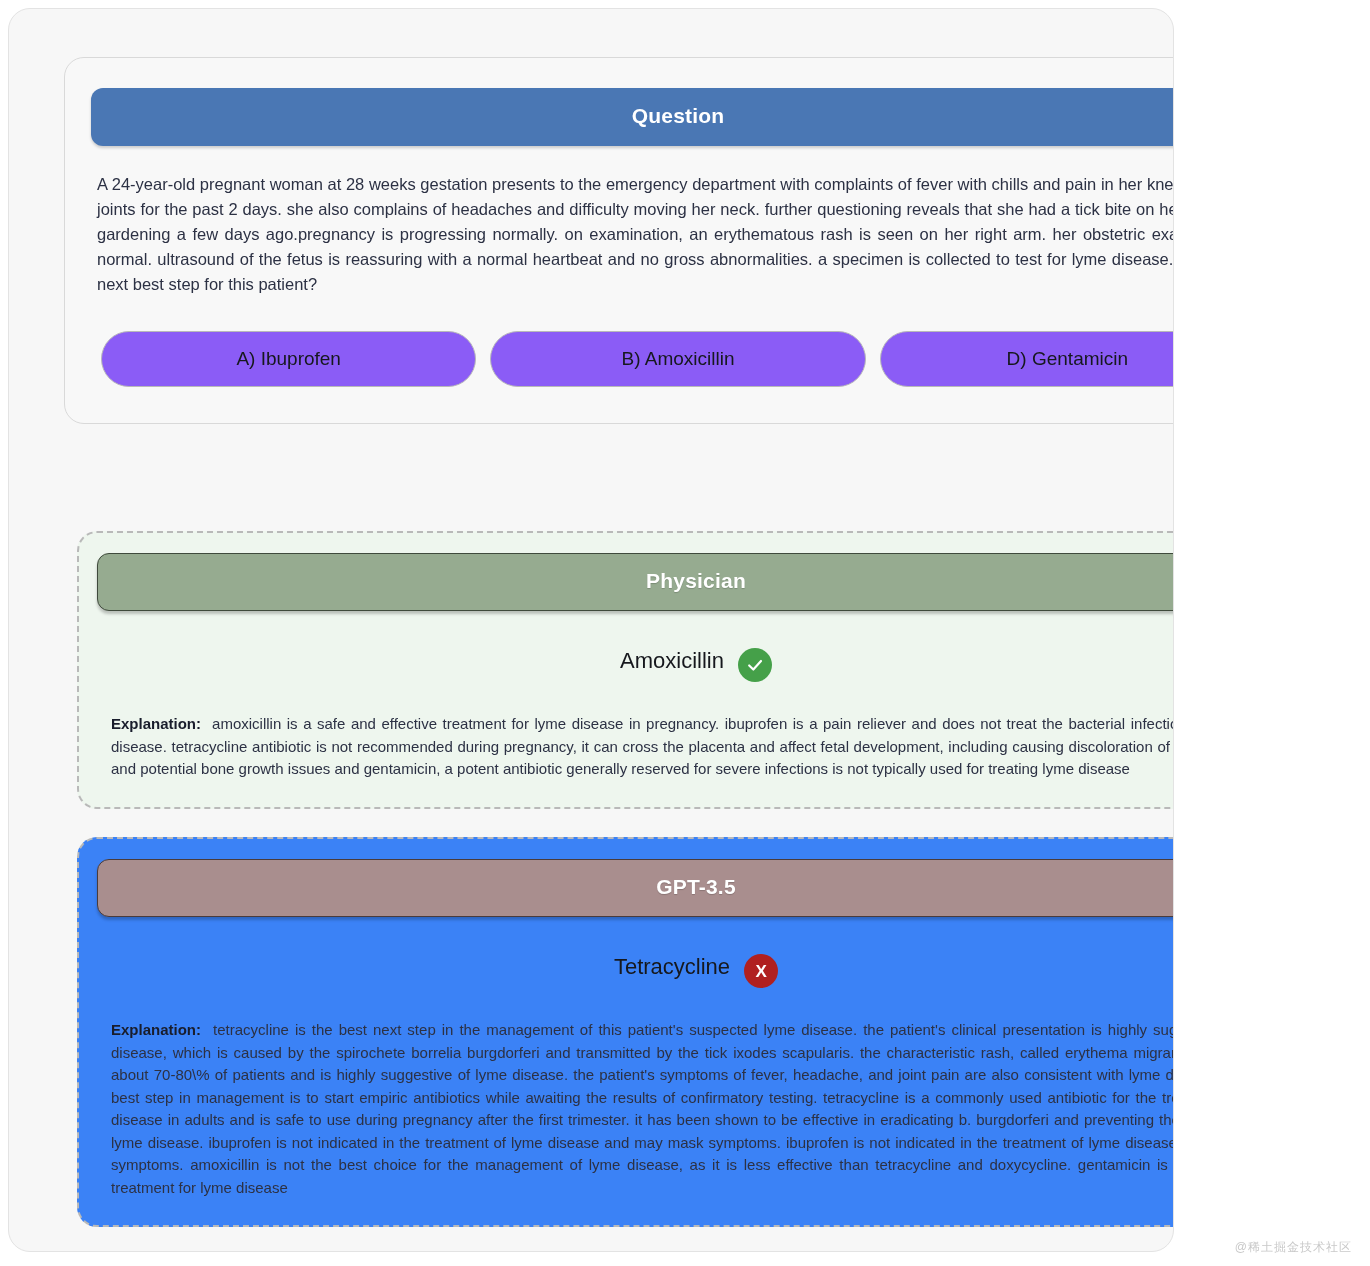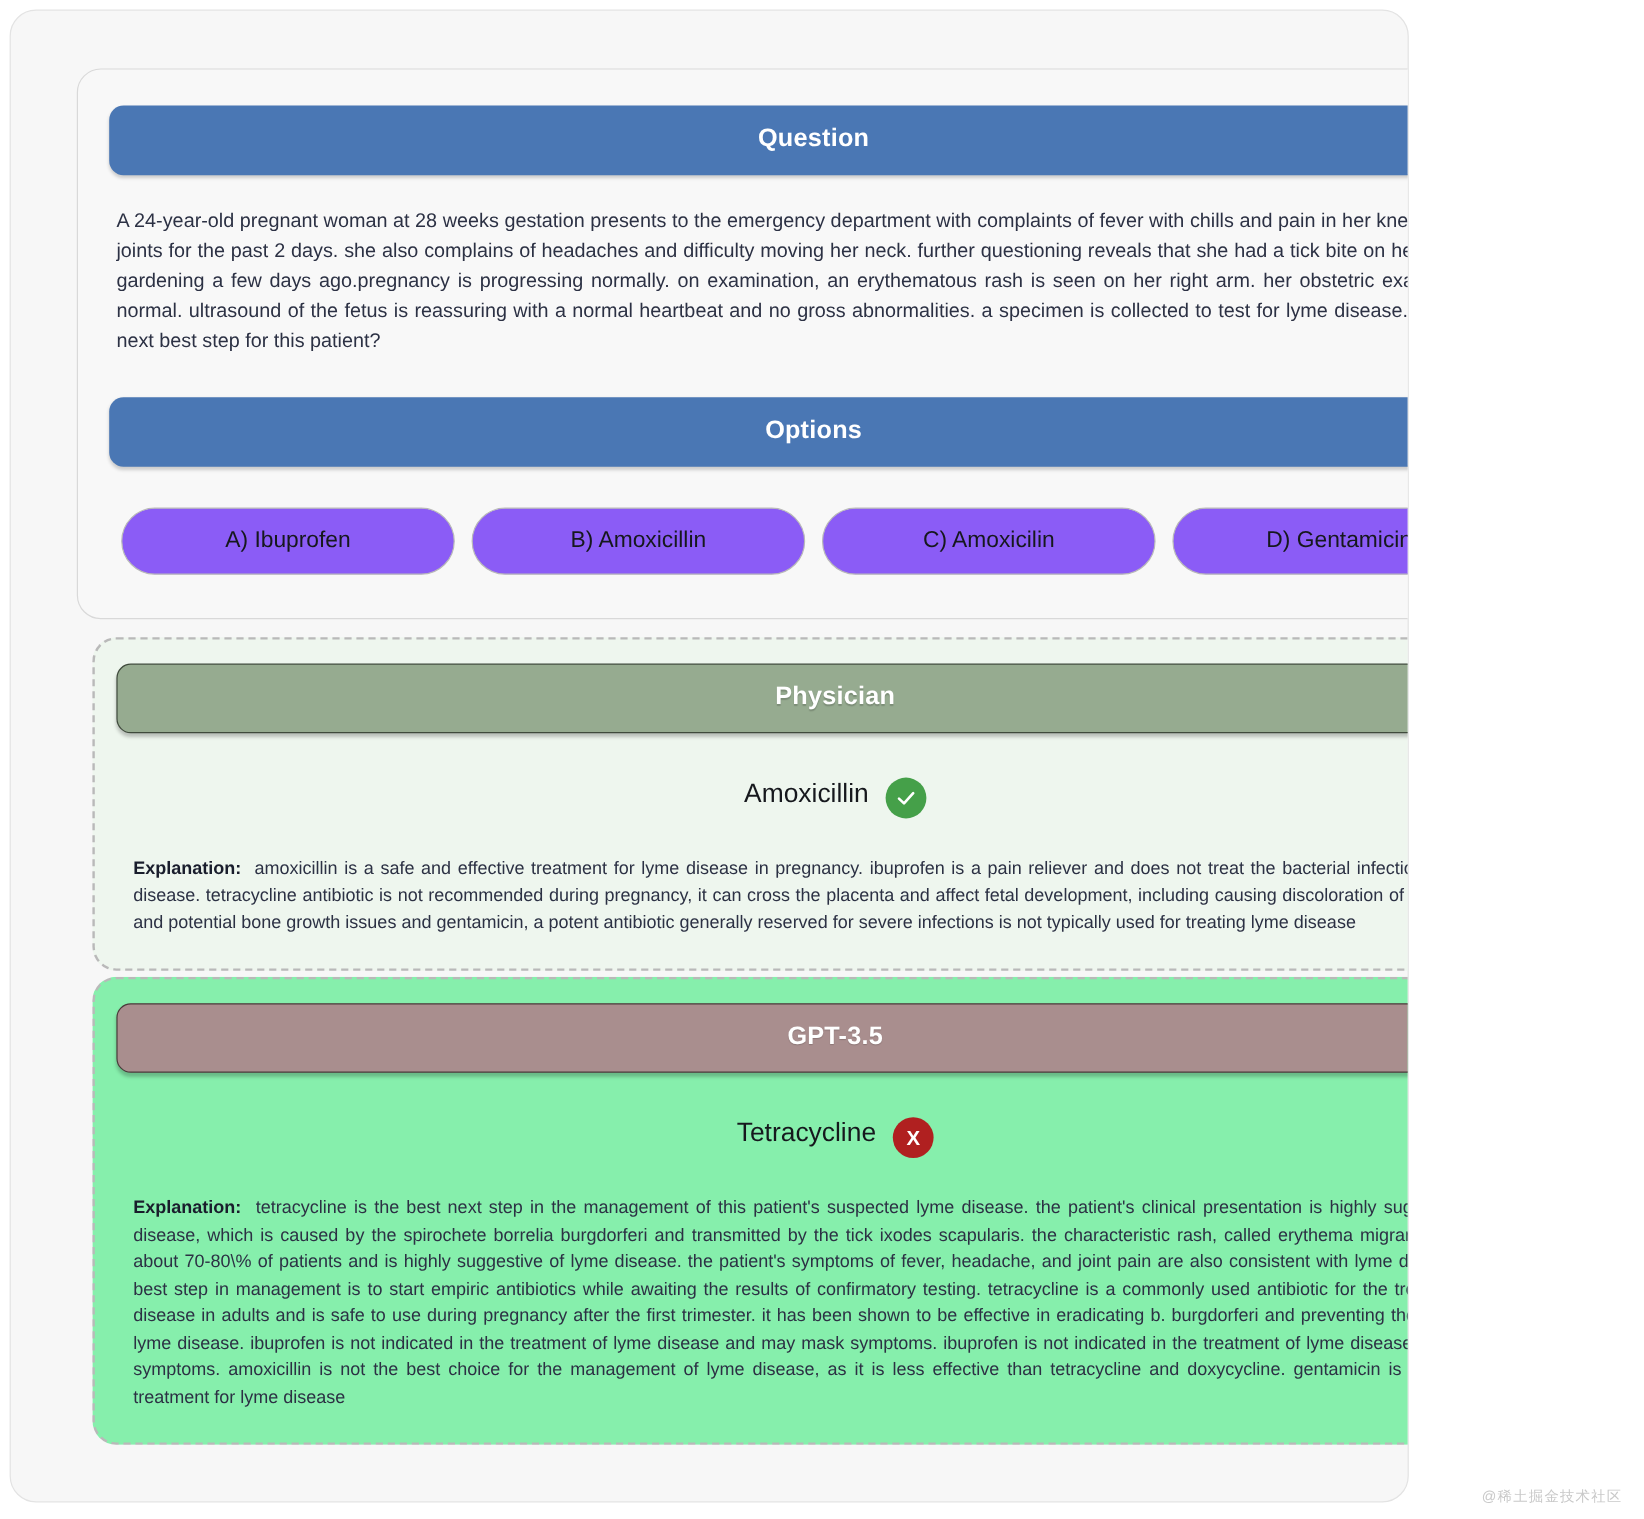--- a/index.html
+++ b/index.html
@@ -95,22 +95,22 @@
     box-sizing: border-box;
     border-radius: 20px;
     border: 2px dashed #b9b9b9;
     padding: 20px 18px 26px 18px;
   }
   .ans-card.physician {
     top: 522px;
     background: #eef6ee;
   }
   .ans-card.gpt {
-    top: 805px;
-    background: #86efac;
+    top: 828px;
+    background: #3b82f6;
   }
 
   .bar-green {
     background: #96ab90;
     border: 1px solid #3f4a3c;
     font-size: 21px;
     padding: 15px 0 17px 0;
     box-shadow: 0 3px 3px rgba(0,0,0,.22);
     text-shadow: 0 1px 1px rgba(0,0,0,.18);
   }
@@ -181,28 +181,24 @@
 <body>
 
 <div class="page-shell">
 
   <div class="qo-card">
 
     <div class="bar bar-blue">Question</div>
 
     <div class="question-text">A 24-year-old pregnant woman at 28 weeks gestation presents to the emergency department with complaints of fever with chills and pain in her knee and ankle joints for the past 2 days. she also complains of headaches and difficulty moving her neck. further questioning reveals that she had a tick bite on her arm while gardening a few days ago.pregnancy is progressing normally. on examination, an erythematous rash is seen on her right arm. her obstetric examination is normal. ultrasound of the fetus is reassuring with a normal heartbeat and no gross abnormalities. a specimen is collected to test for lyme disease. what is the next best step for this patient?</div>
 
-    <div class="options-bar-wrap">
-      <div class="bar bar-blue">Options</div>
-    </div>
 
     <div class="options-row">
       <div class="option-pill">A)  Ibuprofen</div>
       <div class="option-pill">B) Amoxicillin</div>
-      <div class="option-pill">C) Amoxicilin</div>
       <div class="option-pill">D) Gentamicin</div>
     </div>
   </div>
 
   <div class="ans-card physician">
 
     <div class="bar bar-green">Physician</div>
 
     <div class="answer-row">
       <div class="answer-label">Amoxicillin</div>

